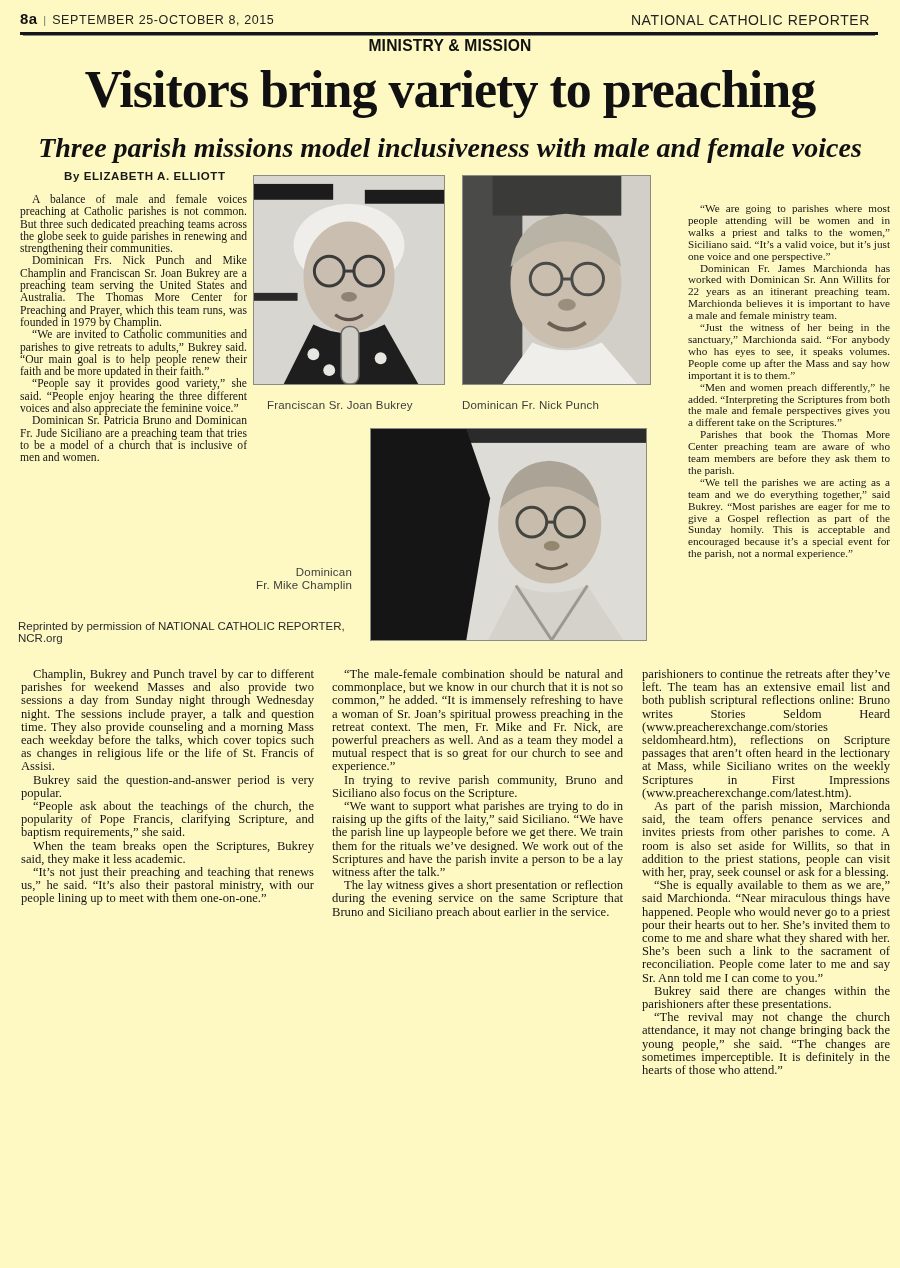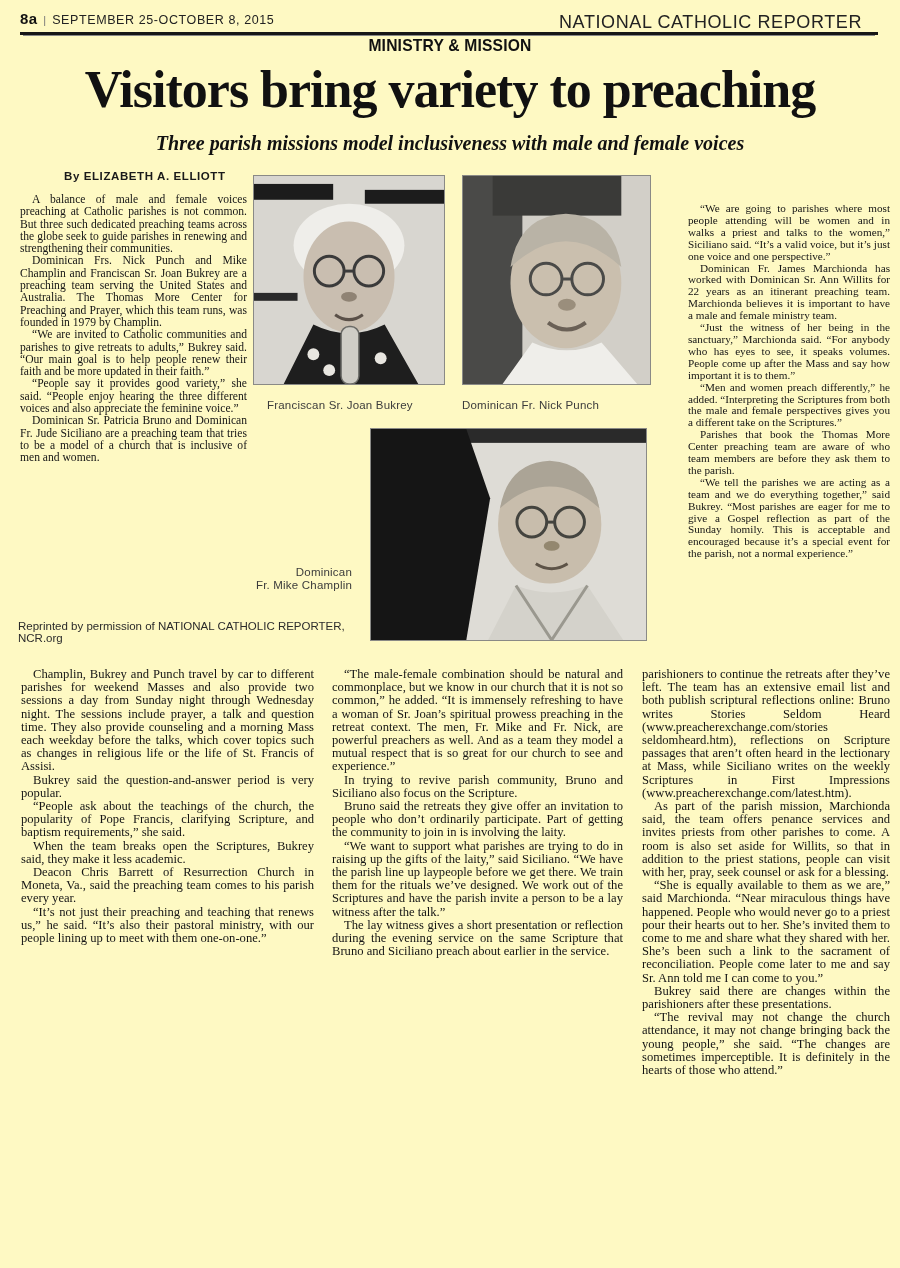--- a/index.html
+++ b/index.html
@@ -5,33 +5,33 @@
   html,body{margin:0;padding:0;background:#e8e8e4;}
   #page{position:relative;width:900px;height:1268px;background:#fef9c3;color:#111;
         font-family:"Liberation Serif",serif;overflow:hidden;margin:0 auto;}
 
   
   .masthead{position:absolute;left:20px;right:22px;top:8px;height:24px;
             border-bottom:3px solid #161616;box-shadow:0 4px 0 -3px #888;
             font-family:"Liberation Sans",sans-serif;}
   .page-label{font-weight:bold;font-size:15px;letter-spacing:.3px;}
   .issue-date{font-size:12.5px;letter-spacing:.6px;color:#222;}
-  .pub-name{position:absolute;right:16px;top:4px;font-size:18px;letter-spacing:.6px;color:#222;}
+  .pub-name{position:absolute;right:8px;top:4px;font-size:14px;letter-spacing:.6px;color:#222;}
   .masthead-left{position:absolute;left:0;top:2px;display:flex;align-items:baseline;gap:6px;}
   .sep{color:#777;font-size:11px;}
 
   .section-label{position:absolute;top:36px;left:0;right:0;text-align:center;
                  font-family:"Liberation Sans",sans-serif;font-weight:800;
                  font-size:17px;letter-spacing:.2px;transform:scaleX(.92);}
 
   .headline{position:absolute;top:60px;left:0;right:0;text-align:center;
             font-family:"Liberation Serif",serif;font-weight:bold;
             font-size:52px;letter-spacing:-1px;}
   .subhead{position:absolute;top:132px;left:0;right:0;text-align:center;
-           font-style:italic;font-weight:bold;font-size:20px;}
+           font-style:italic;font-weight:bold;font-size:28px;}
 
   .byline{position:absolute;left:64px;top:170px;
           font-family:"Liberation Sans",sans-serif;font-weight:bold;
           font-size:11.5px;letter-spacing:.6px;color:#1a1a1a;}
 
   
   .newscol{position:absolute;text-align:justify;color:#141414;}
   .newscol p{margin:0;text-indent:12px;}
   .newscol p.noindent{text-indent:0;}
   #col-intro{left:20px;top:194px;width:227px;font-size:11.6px;line-height:12.3px;}
@@ -155,27 +155,25 @@
       <p>“Men and women preach differently,” he added. “Interpreting the Scriptures from both the male and female perspectives gives you a different take on the Scriptures.”</p>
       <p>Parishes that book the Thomas More Center preaching team are aware of who team members are before they ask them to the parish.</p>
       <p>“We tell the parishes we are acting as a team and we do everything together,” said Bukrey. “Most parishes are eager for me to give a Gospel reflection as part of the Sunday homily. This is acceptable and encouraged because it’s a special event for the parish, not a normal experience.”</p>
     </div>
 
   <div id="bcol-1" class="newscol bcol">
       <p>Champlin, Bukrey and Punch travel by car to different parishes for weekend Masses and also provide two sessions a day from Sunday night through Wednesday night. The sessions include prayer, a talk and question time. They also provide counseling and a morning Mass each weekday before the talks, which cover topics such as changes in religious life or the life of St. Francis of Assisi.</p>
       <p>Bukrey said the question-and-answer period is very popular.</p>
       <p>“People ask about the teachings of the church, the popularity of Pope Francis, clarifying Scripture, and baptism requirements,” she said.</p>
       <p>When the team breaks open the Scriptures, Bukrey said, they make it less academic.</p>
-      <p>Deacon Chris Barrett of Resurrection Church in Moneta, Va., said the preaching team comes to his parish every year.</p>
       <p>“It’s not just their preaching and teaching that renews us,” he said. “It’s also their pastoral ministry, with our people lining up to meet with them one-on-one.”</p>
     </div>
   <div id="bcol-2" class="newscol bcol">
       <p>“The male-female combination should be natural and commonplace, but we know in our church that it is not so common,” he added. “It is immensely refreshing to have a woman of Sr. Joan’s spiritual prowess preaching in the retreat context. The men, Fr. Mike and Fr. Nick, are powerful preachers as well. And as a team they model a mutual respect that is so great for our church to see and experience.”</p>
       <p>In trying to revive parish community, Bruno and Siciliano also focus on the Scripture.</p>
-      <p>Bruno said the retreats they give offer an invitation to people who don’t ordinarily participate. Part of getting the community to join in is involving the laity.</p>
       <p>“We want to support what parishes are trying to do in raising up the gifts of the laity,” said Siciliano. “We have the parish line up laypeople before we get there. We train them for the rituals we’ve designed. We work out of the Scriptures and have the parish invite a person to be a lay witness after the talk.”</p>
       <p>The lay witness gives a short presentation or reflection during the evening service on the same Scripture that Bruno and Siciliano preach about earlier in the service.</p>
     </div>
   <div id="bcol-3" class="newscol bcol">
       <p class="noindent">parishioners to continue the retreats after they’ve left. The team has an extensive email list and both publish scriptural reflections online: Bruno writes Stories Seldom Heard (www.preacherexchange.com/stories seldomheard.htm), reflections on Scripture passages that aren’t often heard in the lectionary at Mass, while Siciliano writes on the weekly Scriptures in First Impressions (www.preacherexchange.com/latest.htm).</p>
       <p>As part of the parish mission, Marchionda said, the team offers penance services and invites priests from other parishes to come. A room is also set aside for Willits, so that in addition to the priest stations, people can visit with her, pray, seek counsel or ask for a blessing.</p>
       <p>“She is equally available to them as we are,” said Marchionda. “Near miraculous things have happened. People who would never go to a priest pour their hearts out to her. She’s invited them to come to me and share what they shared with her. She’s been such a link to the sacrament of reconciliation. People come later to me and say Sr. Ann told me I can come to you.”</p>
       <p>Bukrey said there are changes within the parishioners after these presentations.</p>
       <p>“The revival may not change the church attendance, it may not change bringing back the young people,” she said. “The changes are sometimes imperceptible. It is definitely in the hearts of those who attend.”</p>
     </div>

